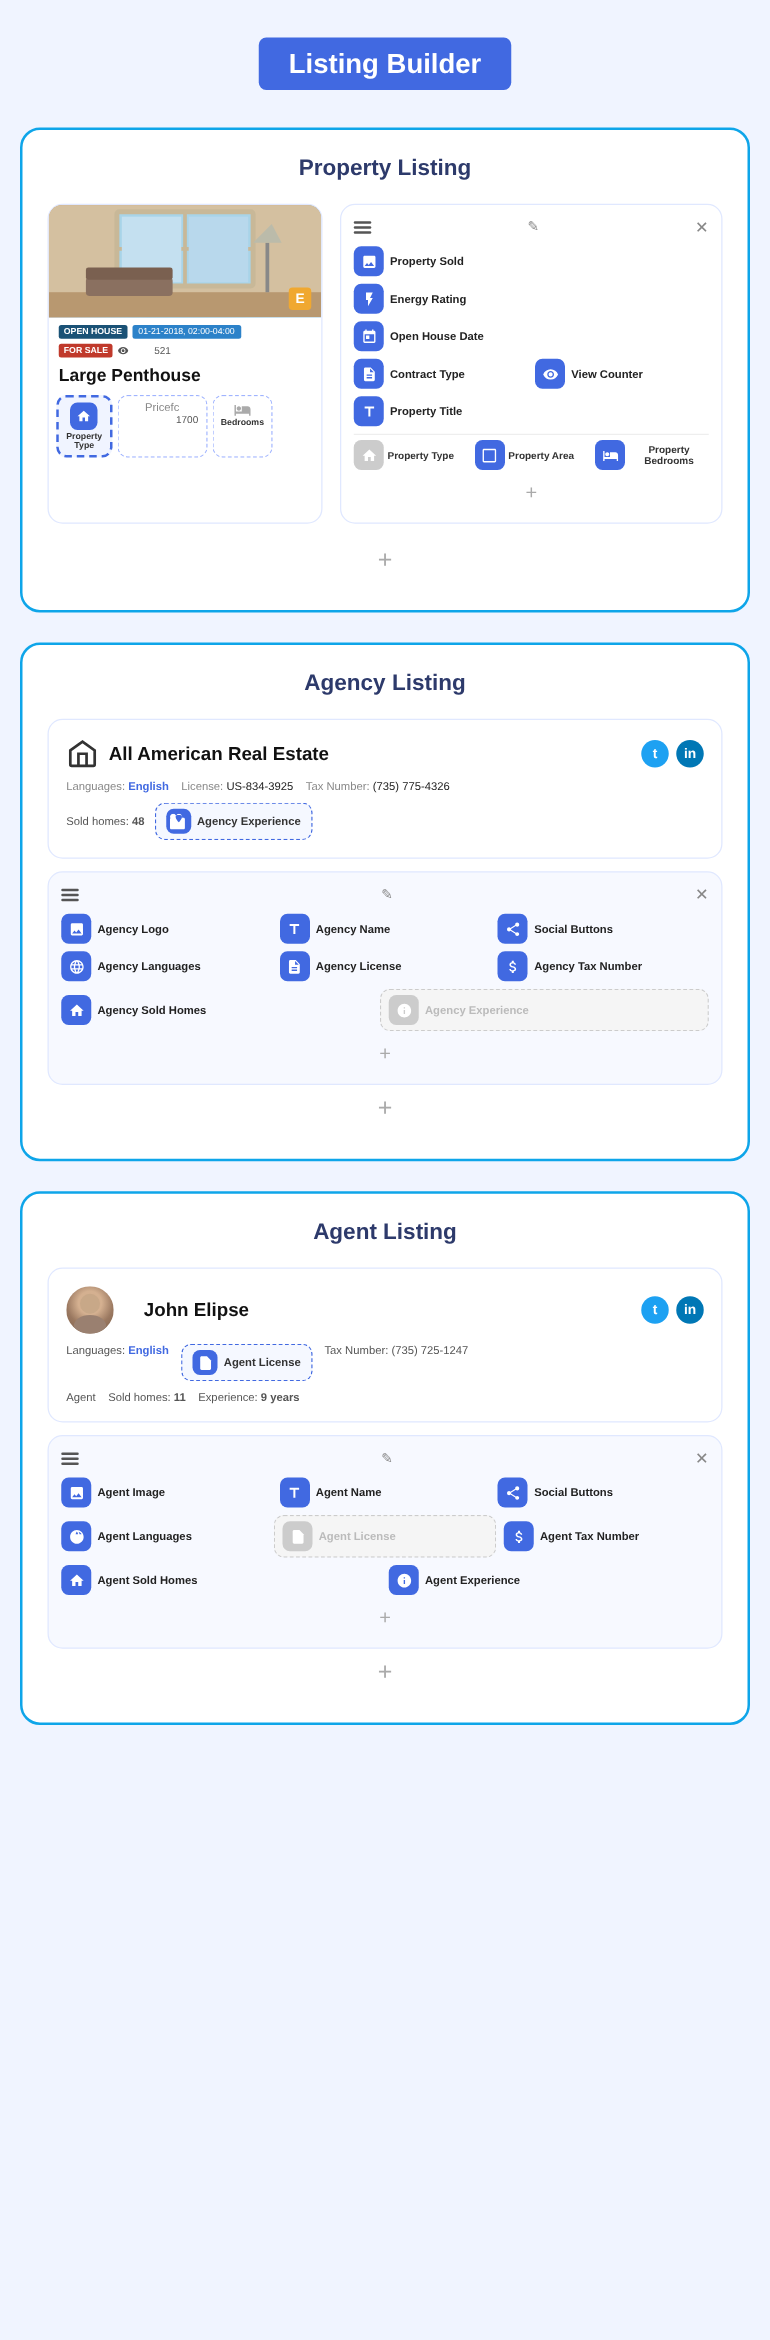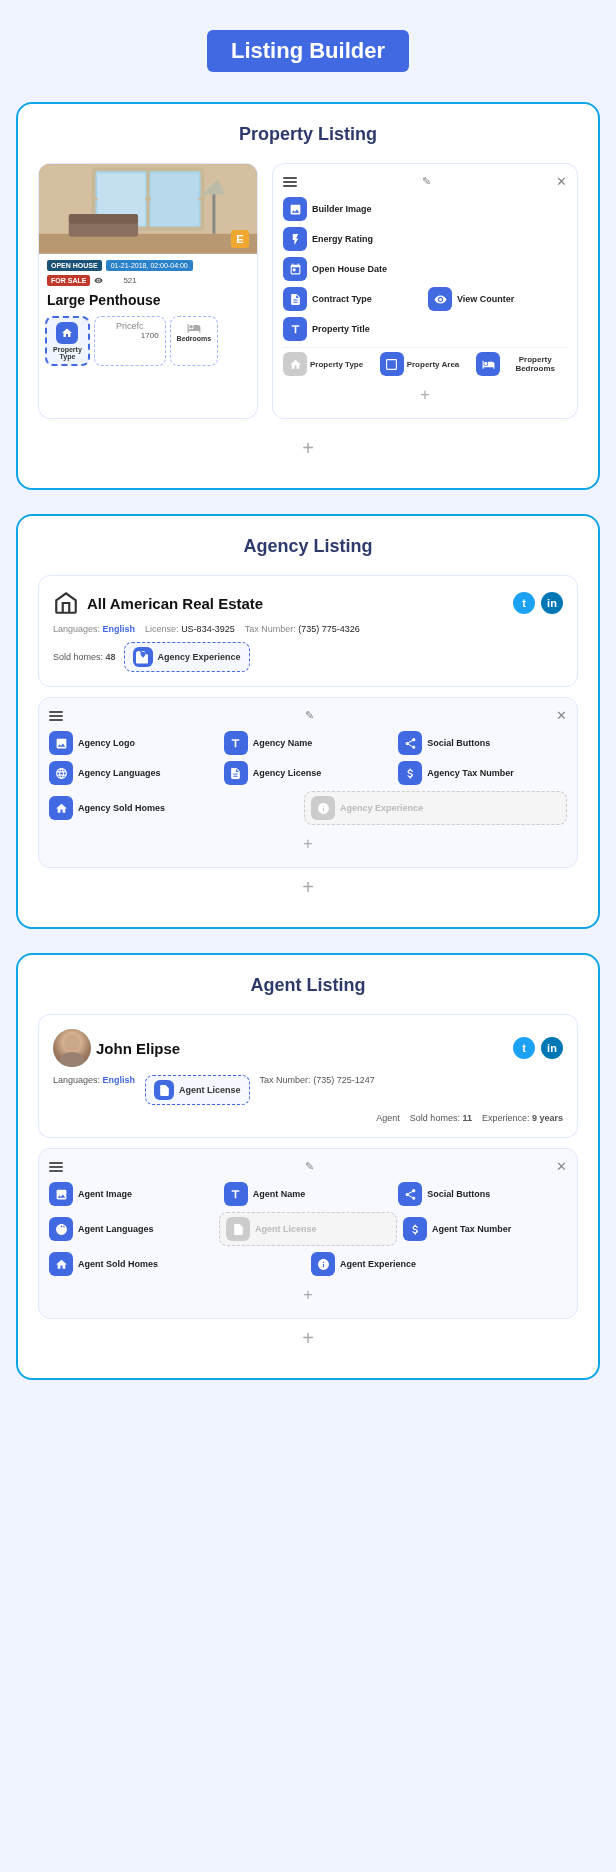--- a/index.html
+++ b/index.html
@@ -435,21 +435,21 @@
 
     .agent-avatar-img {
       width: 100%;
       height: 100%;
       background: radial-gradient(circle at 50% 35%, #d4b090 30%, #9a7860 60%, #7a5c48 100%);
     }
 
     .agent-name-row {
       display: flex;
       align-items: center;
-      gap: 5px;
+      gap: 24px;
     }
 
     .agent-name {
       font-size: 15px;
       font-weight: 800;
       color: #111;
     }
 
     .agent-meta {
       font-size: 9px;
@@ -460,21 +460,20 @@
       flex-wrap: wrap;
     }
 
     .agent-bottom {
       display: flex;
       gap: 10px;
       align-items: center;
       font-size: 9px;
       color: #555;
       flex-wrap: wrap;
-      justify-content: flex-end;
     }
 
     .agent-license-box {
       display: flex;
       align-items: center;
       gap: 5px;
       border: 1.5px dashed #4169e1;
       border-radius: 8px;
       padding: 4px 8px;
       background: #f5f8ff;
@@ -580,21 +579,21 @@
         <span class="close-icon-x">✕</span>
       </div>
 
       <div class="widget-row">
         <div class="widget-item">
           <div class="widget-icon-box">
             <svg viewBox="0 0 24 24">
                 <path d="M21 19V5c0-1.1-.9-2-2-2H5c-1.1 0-2 .9-2 2v14c0 1.1.9 2 2 2h14c1.1 0 2-.9 2-2zM8.5 13.5l2.5 3.01L14.5 12l4.5 6H5l3.5-4.5z"></path>
               </svg>
           </div>
-          <span class="widget-label">Builder Image</span>
+          <span class="widget-label">Property Sold</span>
         </div>
       </div>
 
       <div class="widget-row">
         <div class="widget-item">
           <div class="widget-icon-box">
             <svg viewBox="0 0 24 24">
                 <path d="M7 2v11h3v9l7-12h-4l4-8z"></path>
               </svg>
           </div>

